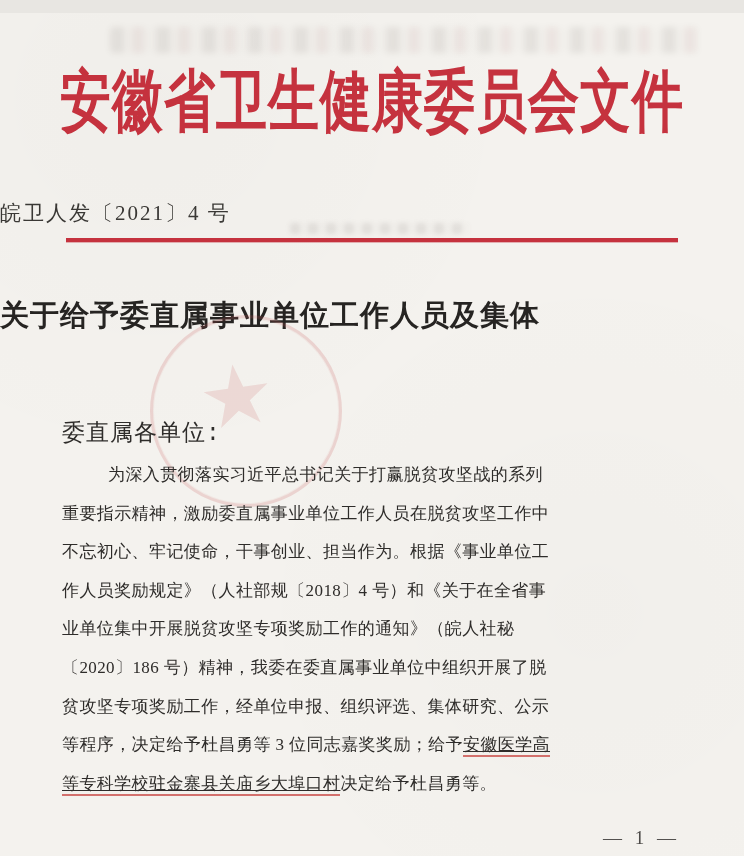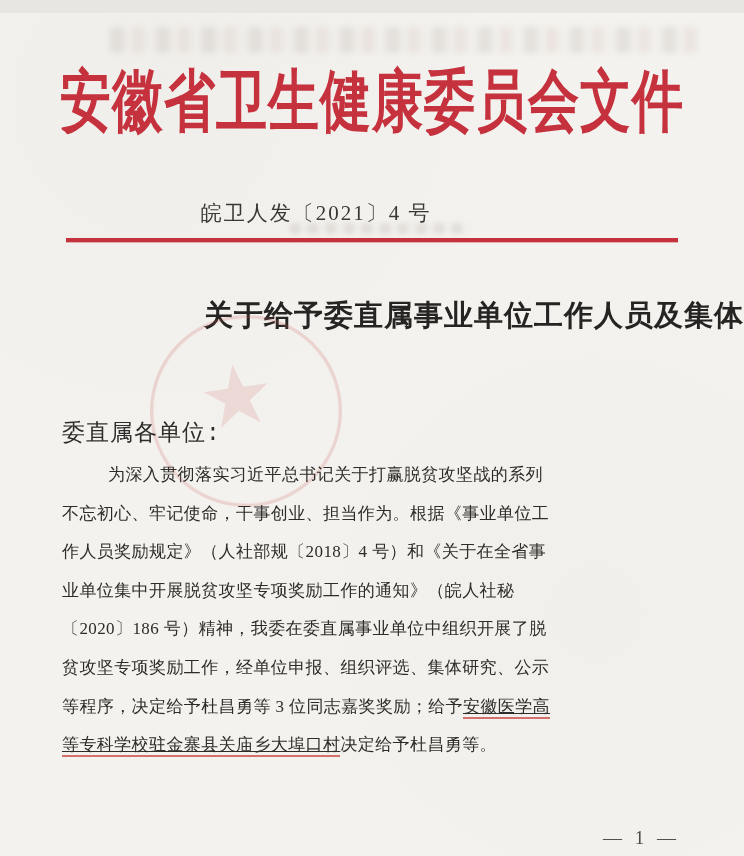--- a/index.html
+++ b/index.html
@@ -46,33 +46,33 @@
     font-size:51px;
     font-weight:bold;
     color:var(--accent);
     letter-spacing:1px;
     transform:scaleY(1.32);
     transform-origin:top center;
     white-space:nowrap;
   }
   .doc-number{
     position:absolute;left:0;top:186px;width:632px;
-    text-align:center;
+    text-align:left;
     font-size:21px;
     color:#3a3835;
     letter-spacing:2px;
   }
   .red-rule{
     position:absolute;left:66px;top:225px;width:612px;height:4px;
     background:var(--accent);
     box-shadow:0 1px 0 rgba(197,50,62,0.35);
   }
   .doc-title{
     position:absolute;left:0;top:282px;width:744px;
-    text-align:right;
+    text-align:left;
     font-weight:bold;
     font-size:29px;
     line-height:41px;
     color:#262422;
     letter-spacing:1px;
     font-family:"Liberation Sans","DejaVu Sans",sans-serif;
   }
   
   .seal{
     position:absolute;left:150px;top:302px;width:186px;height:186px;
@@ -136,20 +136,21 @@
   </div>
 
   <div class="seal">
     <div class="seal-star">★</div>
   </div>
 
   <div class="salutation">委直属各单位:</div>
 
   <div class="body-par">
       <div class="body-line indent"><span class="seg">为深入贯彻落实习近平总书记关于打赢脱贫攻坚战的系列</span></div>
+      <div class="body-line"><span class="seg">重要指示精神，激励委直属事业单位工作人员在脱贫攻坚工作中</span></div>
       <div class="body-line"><span class="seg">不忘初心、牢记使命，干事创业、担当作为。根据《事业单位工</span></div>
       <div class="body-line"><span class="seg">作人员奖励规定》（人社部规〔2018〕4 号）和《关于在全省事</span></div>
       <div class="body-line"><span class="seg">业单位集中开展脱贫攻坚专项奖励工作的通知》（皖人社秘</span></div>
       <div class="body-line"><span class="seg">〔2020〕186 号）精神，我委在委直属事业单位中组织开展了脱</span></div>
       <div class="body-line"><span class="seg">贫攻坚专项奖励工作，经单位申报、组织评选、集体研究、公示</span></div>
       <div class="body-line"><span class="seg">等程序，决定给予杜昌勇等 3 位同志嘉奖奖励；给予</span><span class="seg u">安徽医学高</span></div>
       <div class="body-line"><span class="seg u">等专科学校驻金寨县关庙乡大埠口村</span><span class="seg">决定给予杜昌勇等。</span></div>
     </div>
 
   <div class="footer-page">— 1 —</div>

